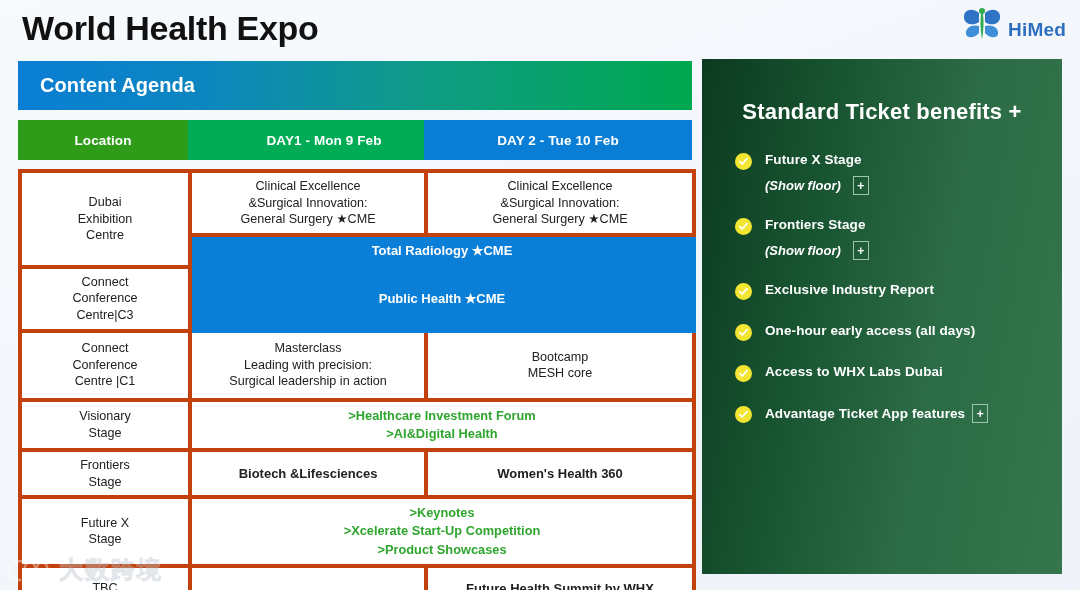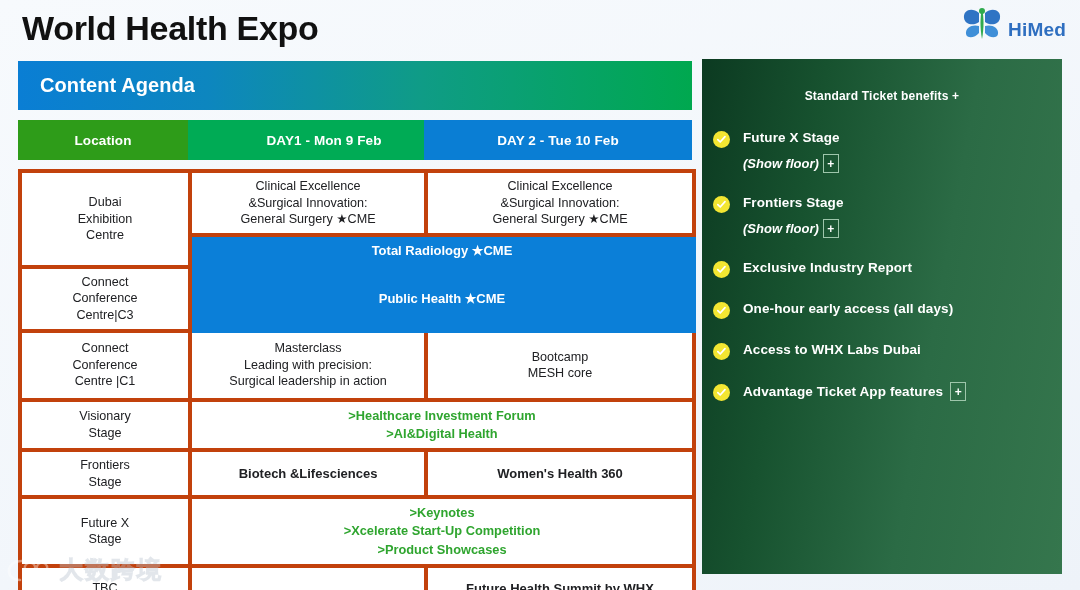--- a/index.html
+++ b/index.html
@@ -147,29 +147,29 @@
     position: absolute;
     left: 702px;
     top: 59px;
     width: 360px;
     height: 515px;
     background: linear-gradient(100deg, #0c3a21 0%, #17522f 28%, #2b6b45 62%, #35764d 100%);
     overflow: hidden;
   }
   .benefits-title {
     color: #ffffff;
-    font-size: 12px;
+    font-size: 22px;
     font-weight: bold;
     text-align: center;
-    margin-top: 30px;
+    margin-top: 40px;
     letter-spacing: 0.2px;
   }
   .benefits-list {
     margin-top: 26px;
-    padding-left: 11px;
+    padding-left: 33px;
   }
   .benefit-item {
     display: flex;
     align-items: flex-start;
     margin-bottom: 7px;
   }
   .check-badge {
     flex: 0 0 auto;
     width: 17px;
     height: 17px;
@@ -194,21 +194,21 @@
     gap: 7px;
   }
   .benefit-sub {
     color: #ffffff;
     font-size: 13px;
     font-weight: bold;
     font-style: italic;
     margin-top: 7px;
     display: flex;
     align-items: center;
-    gap: 4px;
+    gap: 12px;
     margin-bottom: 14px;
   }
   .plus-box {
     display: inline-flex;
     align-items: center;
     justify-content: center;
     width: 16px;
     height: 19px;
     border: 1px solid #9ec6ab;
     color: #ffffff;

